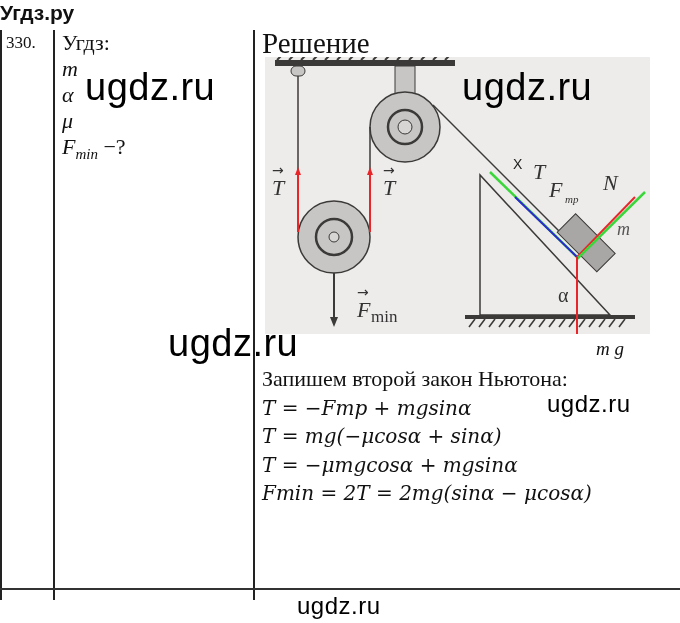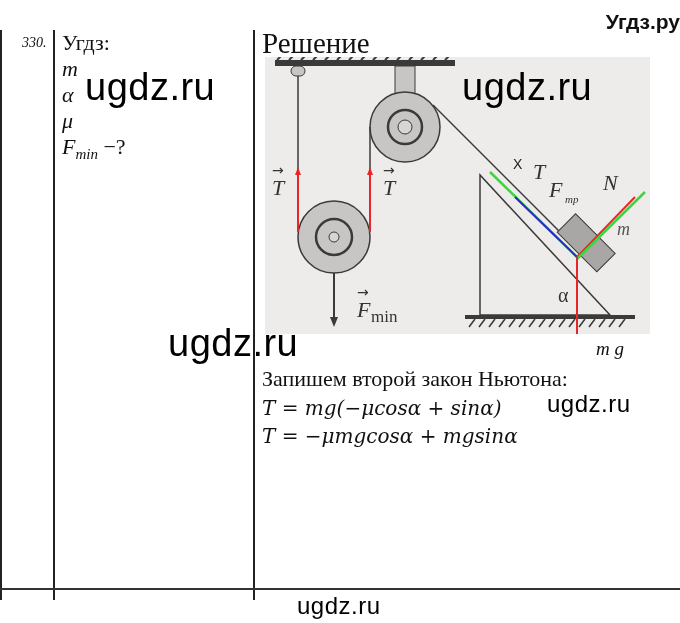--- a/index.html
+++ b/index.html
@@ -1,20 +1,20 @@
 <!DOCTYPE html>
 <html><head>
 <meta charset="utf-8">
 <style>
   html, body { margin:0; padding:0; background:#ffffff; }
   body { width:680px; height:623px; position:relative; overflow:hidden; font-family:"Liberation Serif", serif; color:#111; }
-  .site-title { position:absolute; left:0; width:680px; top:9px; text-align:right; font-family:"Liberation Sans", sans-serif; font-weight:bold; font-size:21px; line-height:26px; color:#111; }
+  .site-title { position:absolute; left:0; width:680px; top:0; text-align:left; font-family:"Liberation Sans", sans-serif; font-weight:bold; font-size:21px; line-height:26px; color:#111; }
   .vline { position:absolute; width:1.5px; background:#222; }
   .hline { position:absolute; height:1.5px; background:#333; }
-  .num { position:absolute; left:22px; top:30px; font-size:14px; line-height:26px;font-style:italic; }
+  .num { position:absolute; left:6px; top:30px; font-size:17px; line-height:26px; }
   .given { position:absolute; left:62px; top:30px; font-size:22px; line-height:26px; }
   .given .row { height:26px; white-space:nowrap; }
   .given i { font-style:italic; }
   .given sub { font-size:15px; font-style:italic; vertical-align:-5px; }
   .sol-title { position:absolute; left:262px; top:30px; font-size:29px; line-height:26px; }
   .figure { position:absolute; left:265px; top:57px; width:385px; height:277px; background:#eeeceb; }
   .mg-label { position:absolute; left:596px; top:338px; font-style:italic; font-size:19px; }
   .equations { position:absolute; left:262px; top:365px; font-size:22px; }
   .equations .line { height:28.5px; line-height:28.5px; white-space:nowrap; }
   .equations .line.math { font-style:italic; font-family:"DejaVu Serif", serif; font-size:20px; }
@@ -134,21 +134,23 @@
     <text x="394" y="155" font-family="Liberation Sans, sans-serif" font-size="14" fill="#222">Y</text>
     <text x="352" y="178" font-family="Liberation Serif, serif" font-style="italic" font-size="18" fill="#555">m</text>
     <text x="293" y="245" font-family="Liberation Serif, serif" font-size="20" fill="#333">α</text>
   </svg>
 </div>
 
 <div class="mg-label">m g</div>
 
 <div class="equations">
   <div class="line head">Запишем второй закон Ньютона:</div>
+  <div class="line math">T = −Fтр + mgsinα</div>
   <div class="line math">T = mg(−μcosα + sinα)</div>
   <div class="line math">T = −μmgcosα + mgsinα</div>
+  <div class="line math">Fmin = 2T = 2mg(sinα − μcosα)</div>
 </div>
 
 <div class="wm wm-big" style="left:85px;top:66px;">ugdz.ru</div>
 <div class="wm wm-big" style="left:462px;top:66px;">ugdz.ru</div>
 <div class="wm wm-big" style="left:168px;top:322px;">ugdz.ru</div>
 <div class="wm wm-small" style="left:547px;top:390px;">ugdz.ru</div>
 <div class="wm wm-small" style="left:297px;top:592px;">ugdz.ru</div>
 
 </body></html>

